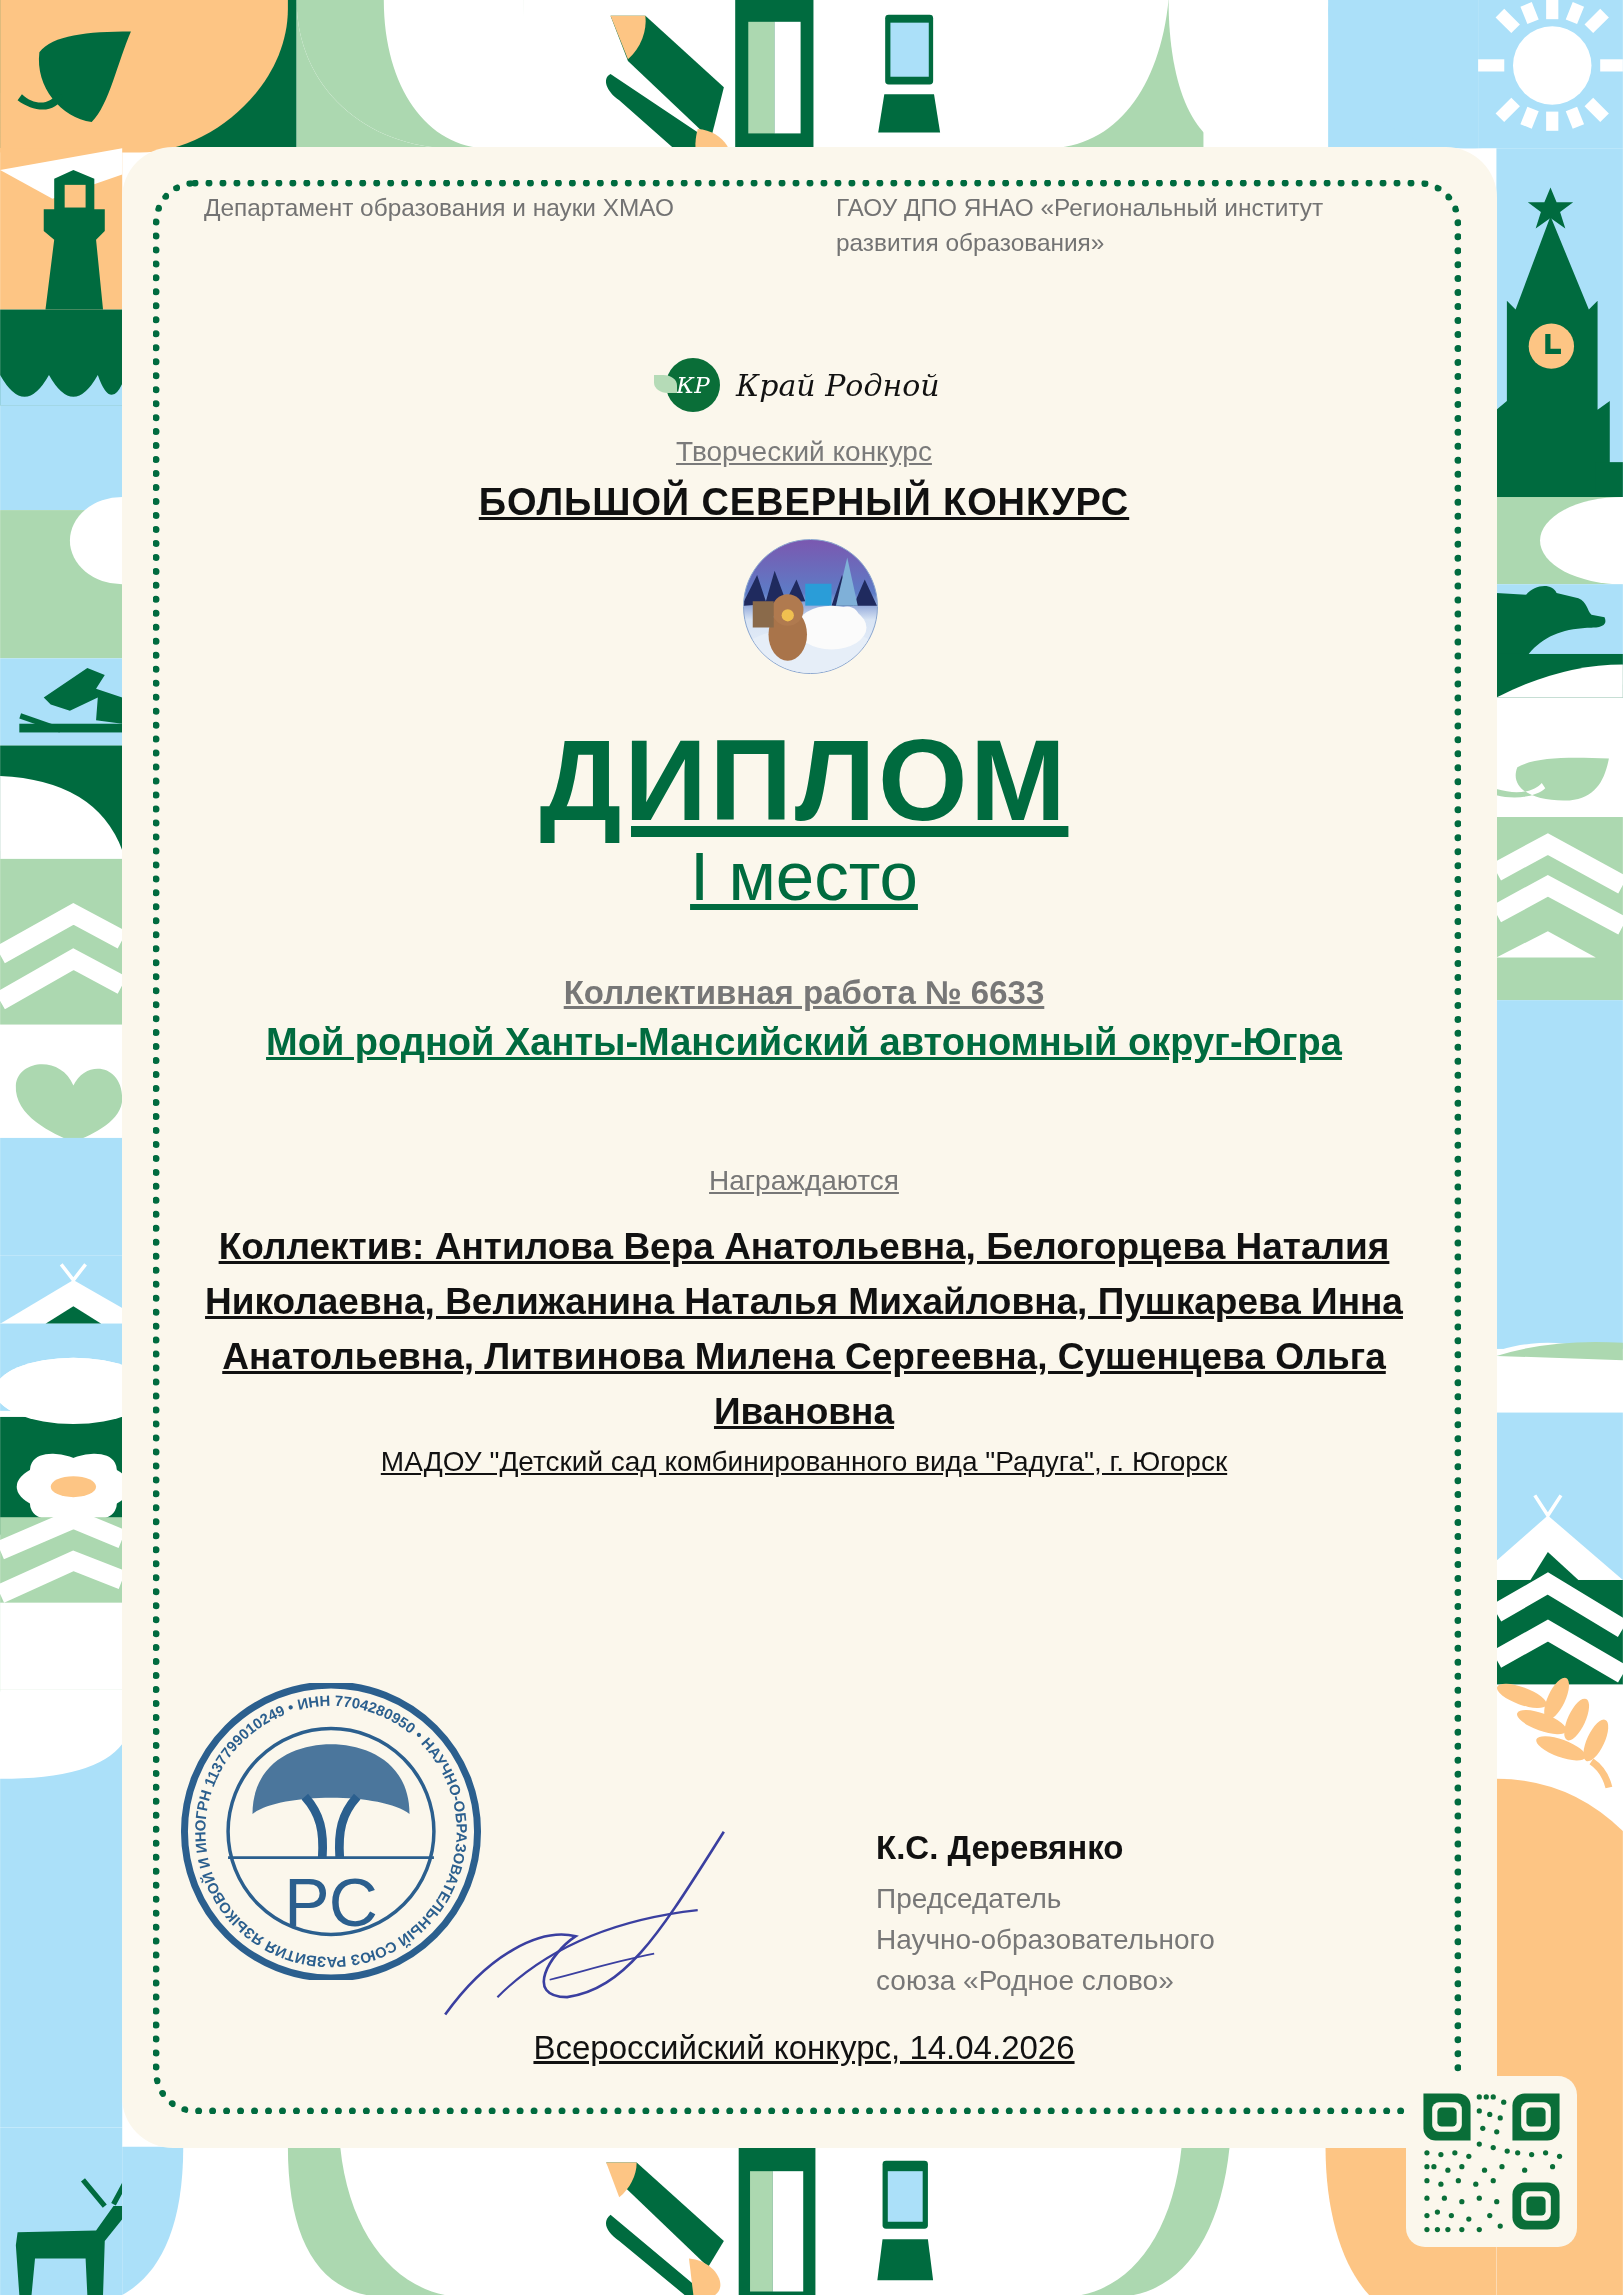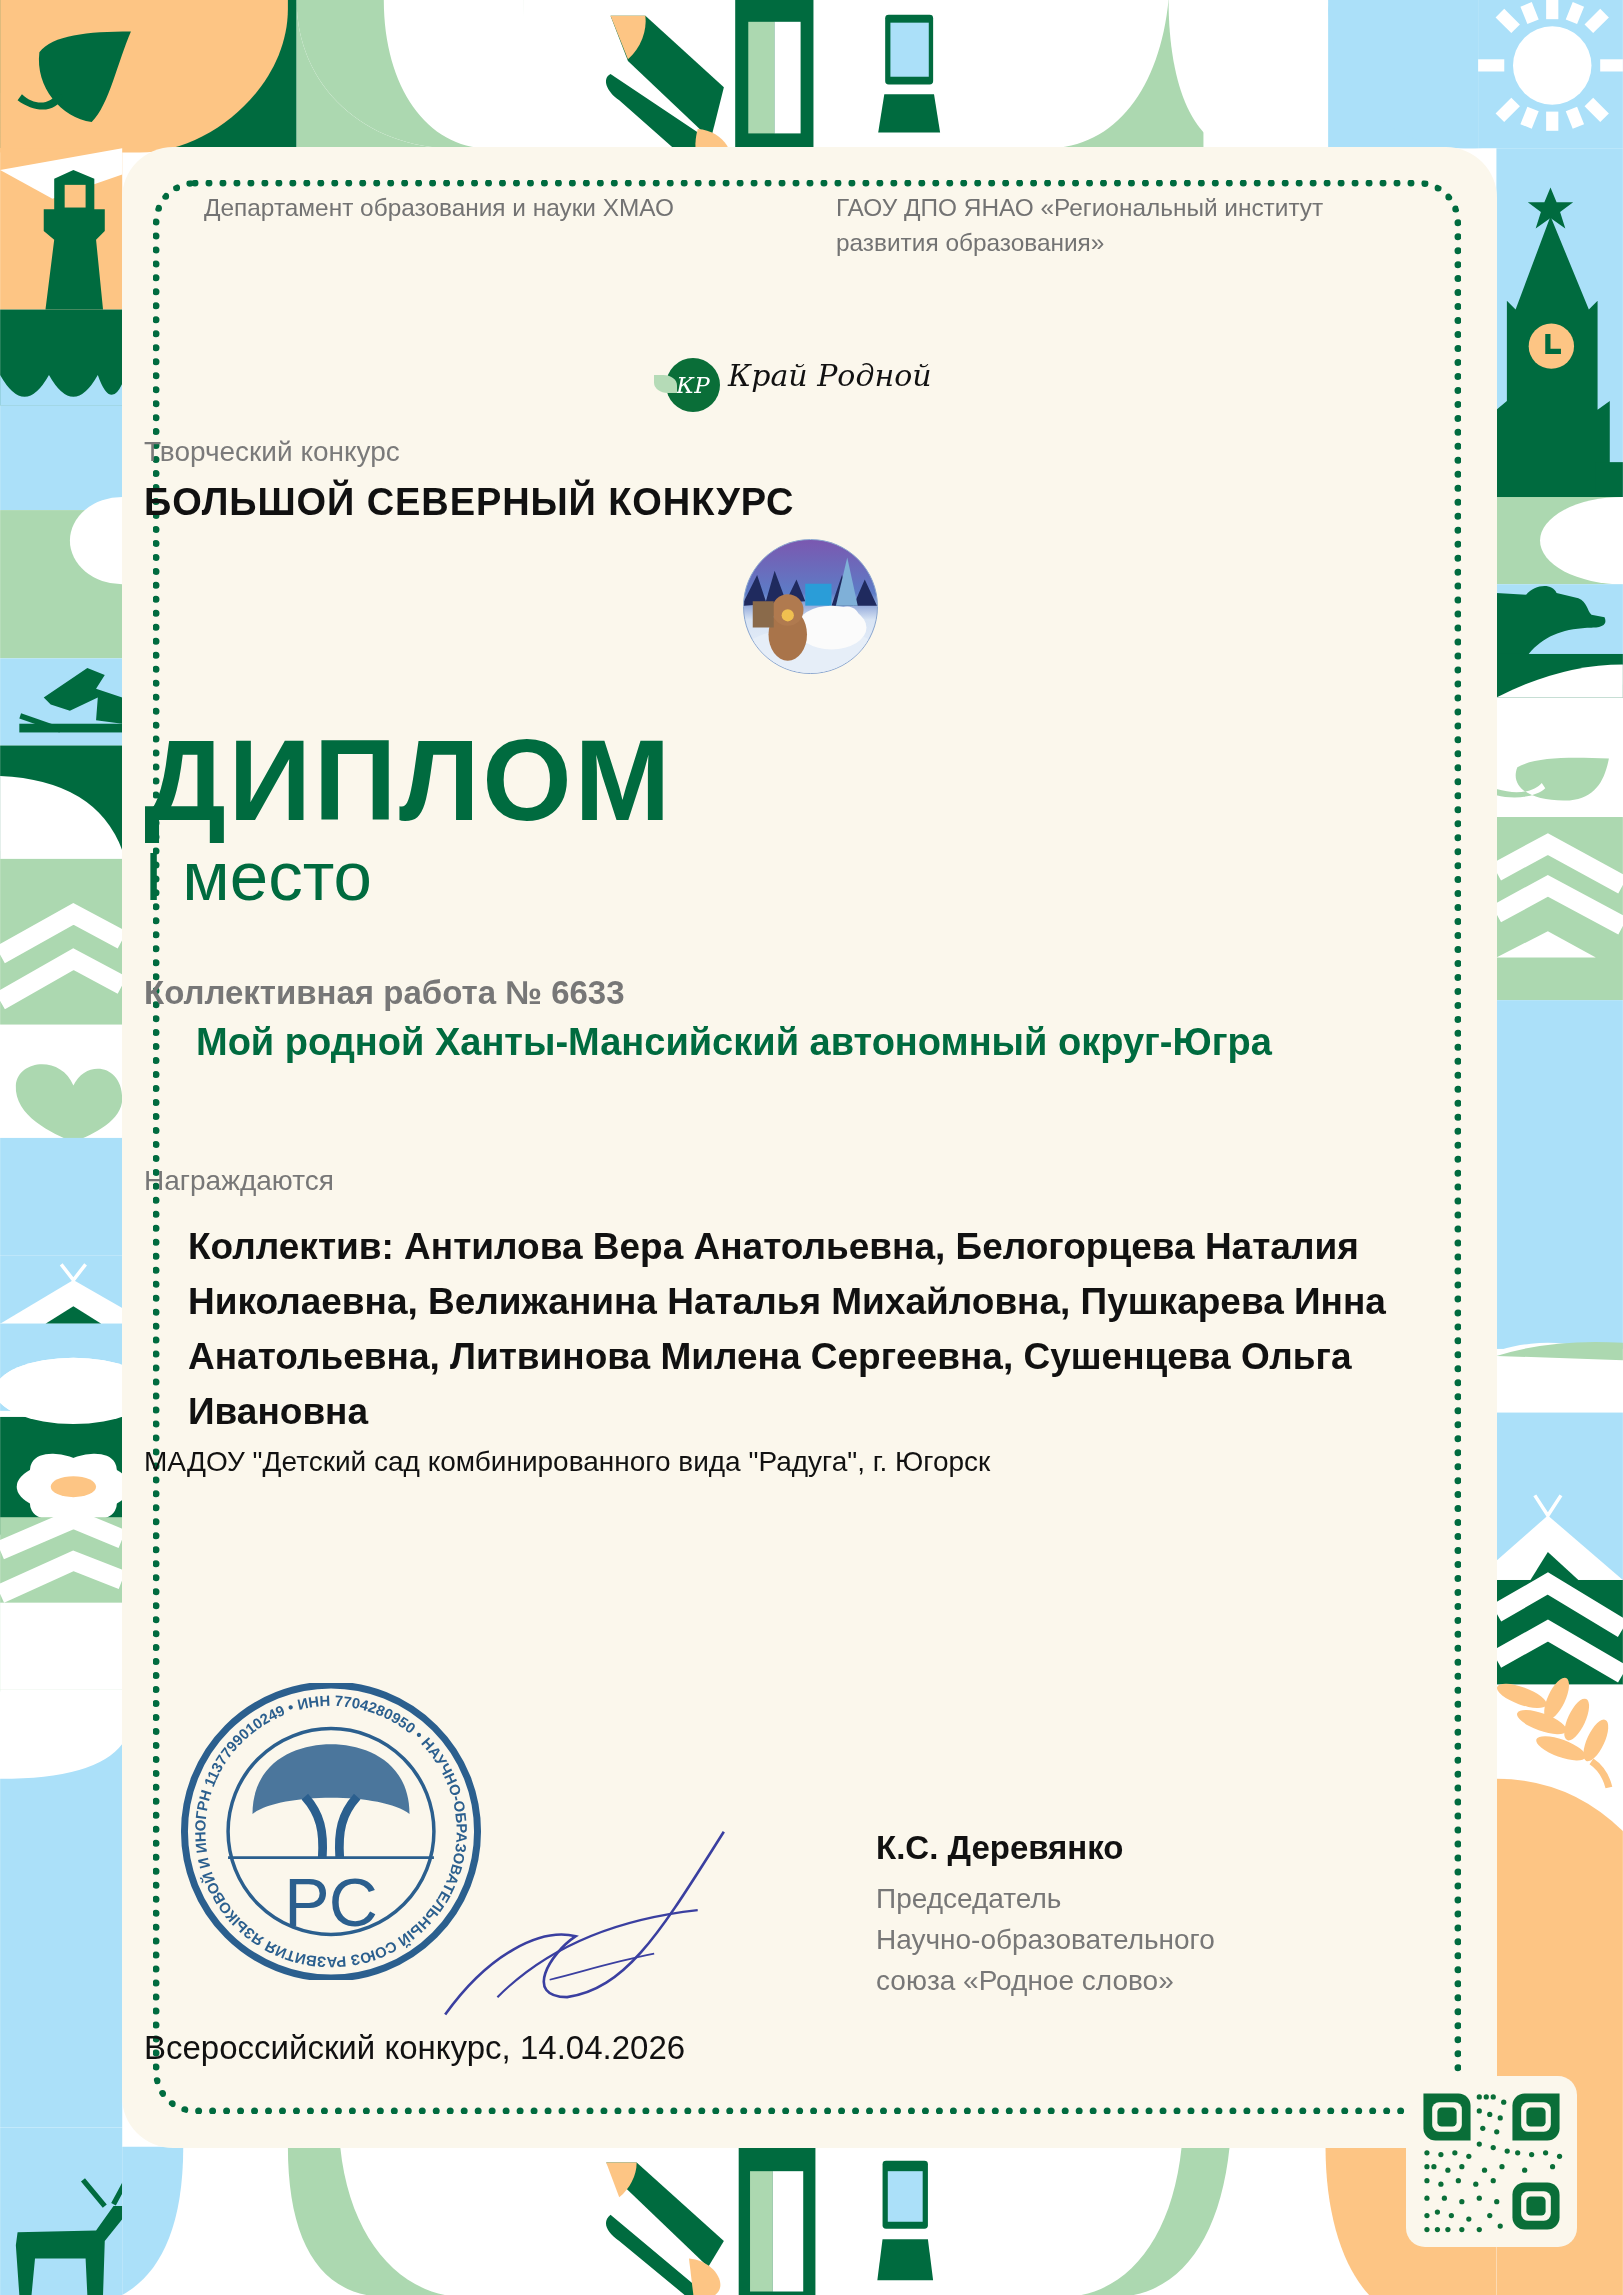--- a/index.html
+++ b/index.html
@@ -6,22 +6,22 @@
   body { width:1623px; height:2295px; position:relative; overflow:hidden; background:#ffffff;
          font-family:"Liberation Sans", "DejaVu Sans", sans-serif; }
   .frame { position:absolute; left:0; top:0; width:1623px; height:2295px; }
   .card { position:absolute; left:122px; top:147px; width:1375px; height:2001px;
           background:#fbf7ec; border-radius:51px; }
   .dots { position:absolute; left:153px; top:180px; width:1308px; height:1934px;
           border:7px dotted #006b3f; border-radius:42px; box-sizing:border-box; }
   .hdr { position:absolute; top:190px; font-size:24.4px; color:#737373; line-height:35px; }
   .hdr-left { left:204px; }
   .hdr-right { left:836px; width:576px; }
-  .center { position:absolute; left:144px; width:1308px; text-align:left; }
-  .logo { position:absolute; left:666px; top:358px; display:flex; align-items:flex-start; gap:8px; }
+  .center { position:absolute; left:150px; width:1308px; text-align:center;text-decoration:underline; }
+  .logo { position:absolute; left:666px; top:358px; display:flex; align-items:center; gap:16px; }
   .logo-mark { width:54px; height:54px; border-radius:50%; background:#0a6e38; position:relative;
                color:#fff; font-family:"DejaVu Serif", serif; font-style:italic; font-size:23px;
                display:flex; align-items:center; justify-content:center; }
   .logo-leaf { position:absolute; left:-12.2px; top:17.4px; width:23px; height:17.4px; background:#b5dbb7;
                border-radius:0 60% 0 60%; }
   .logo-text { font-family:"DejaVu Serif", serif; font-style:italic; font-size:30px; color:#111; }
   .subtitle { top:436px; font-size:28px; color:#7a7a7a; }
   .contest { top:481px; font-size:38px; font-weight:bold; color:#111; letter-spacing:0.9px; }
   .emblem { position:absolute; left:743px; top:539px; width:133px; height:133px; border-radius:50%;
             overflow:hidden; background:linear-gradient(#7a58b0 0%, #5d7cc6 40%, #d8e4f4 60%, #eef3fb 100%);

